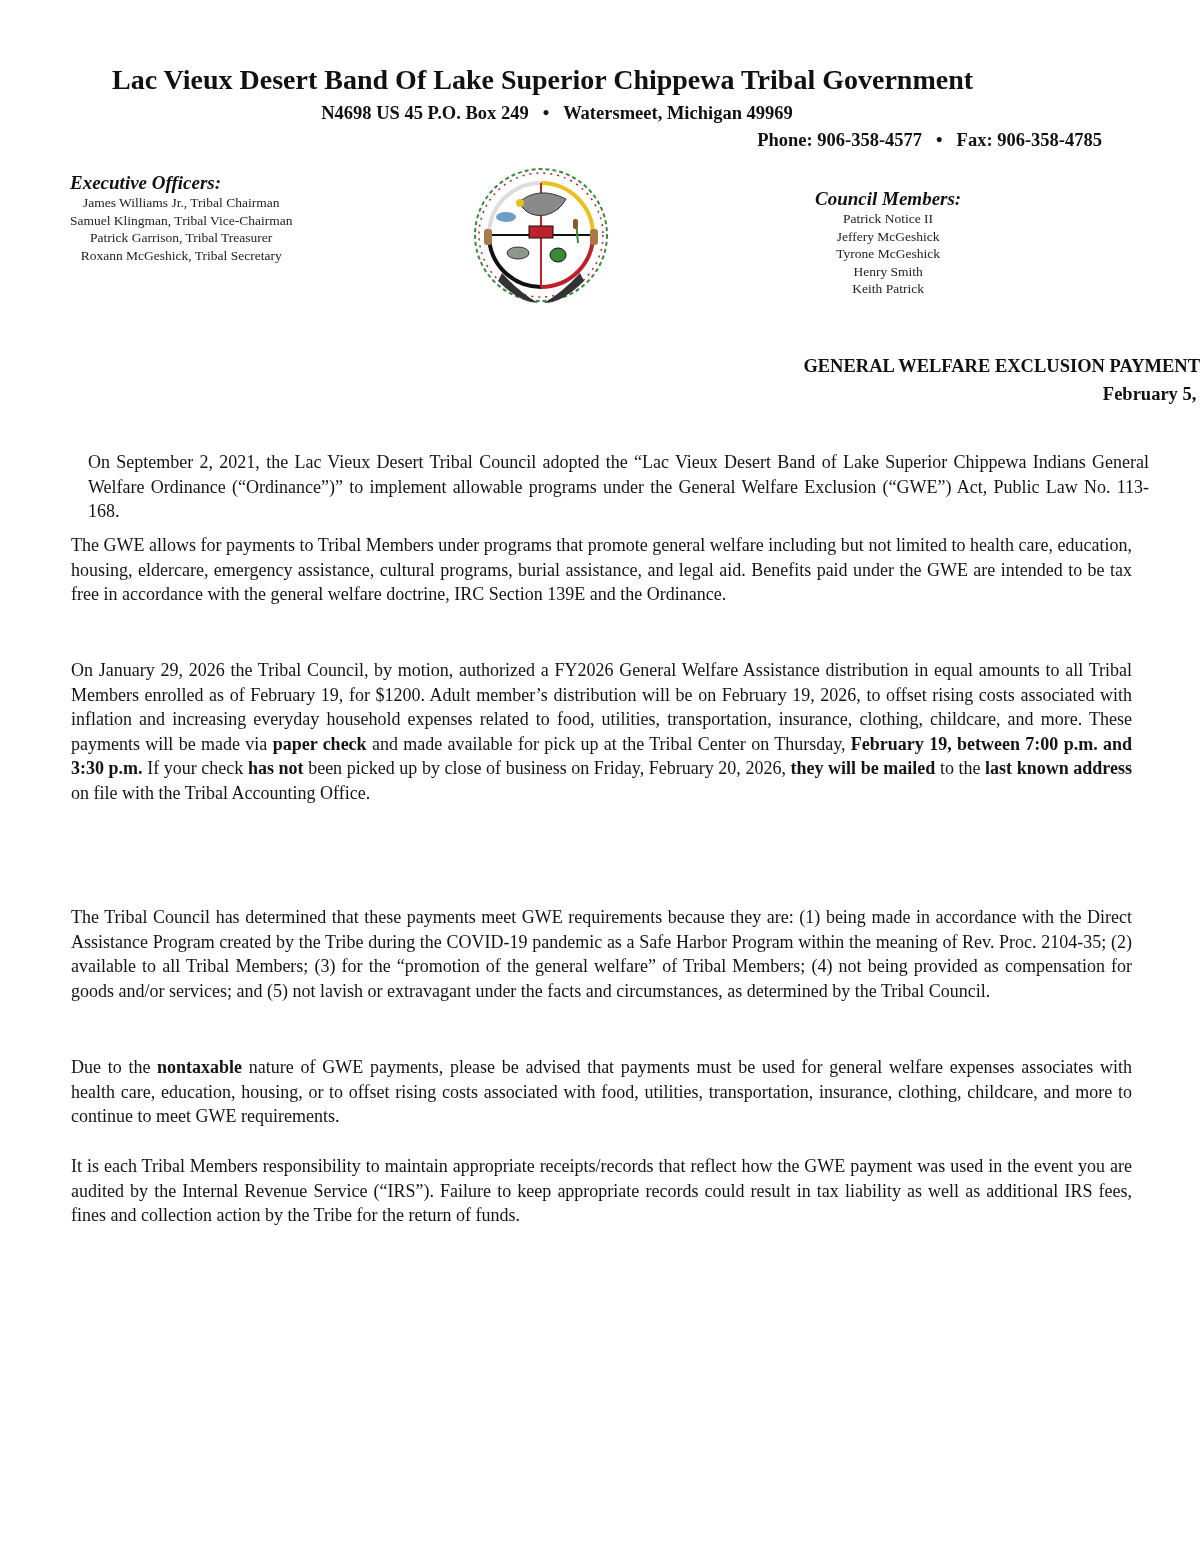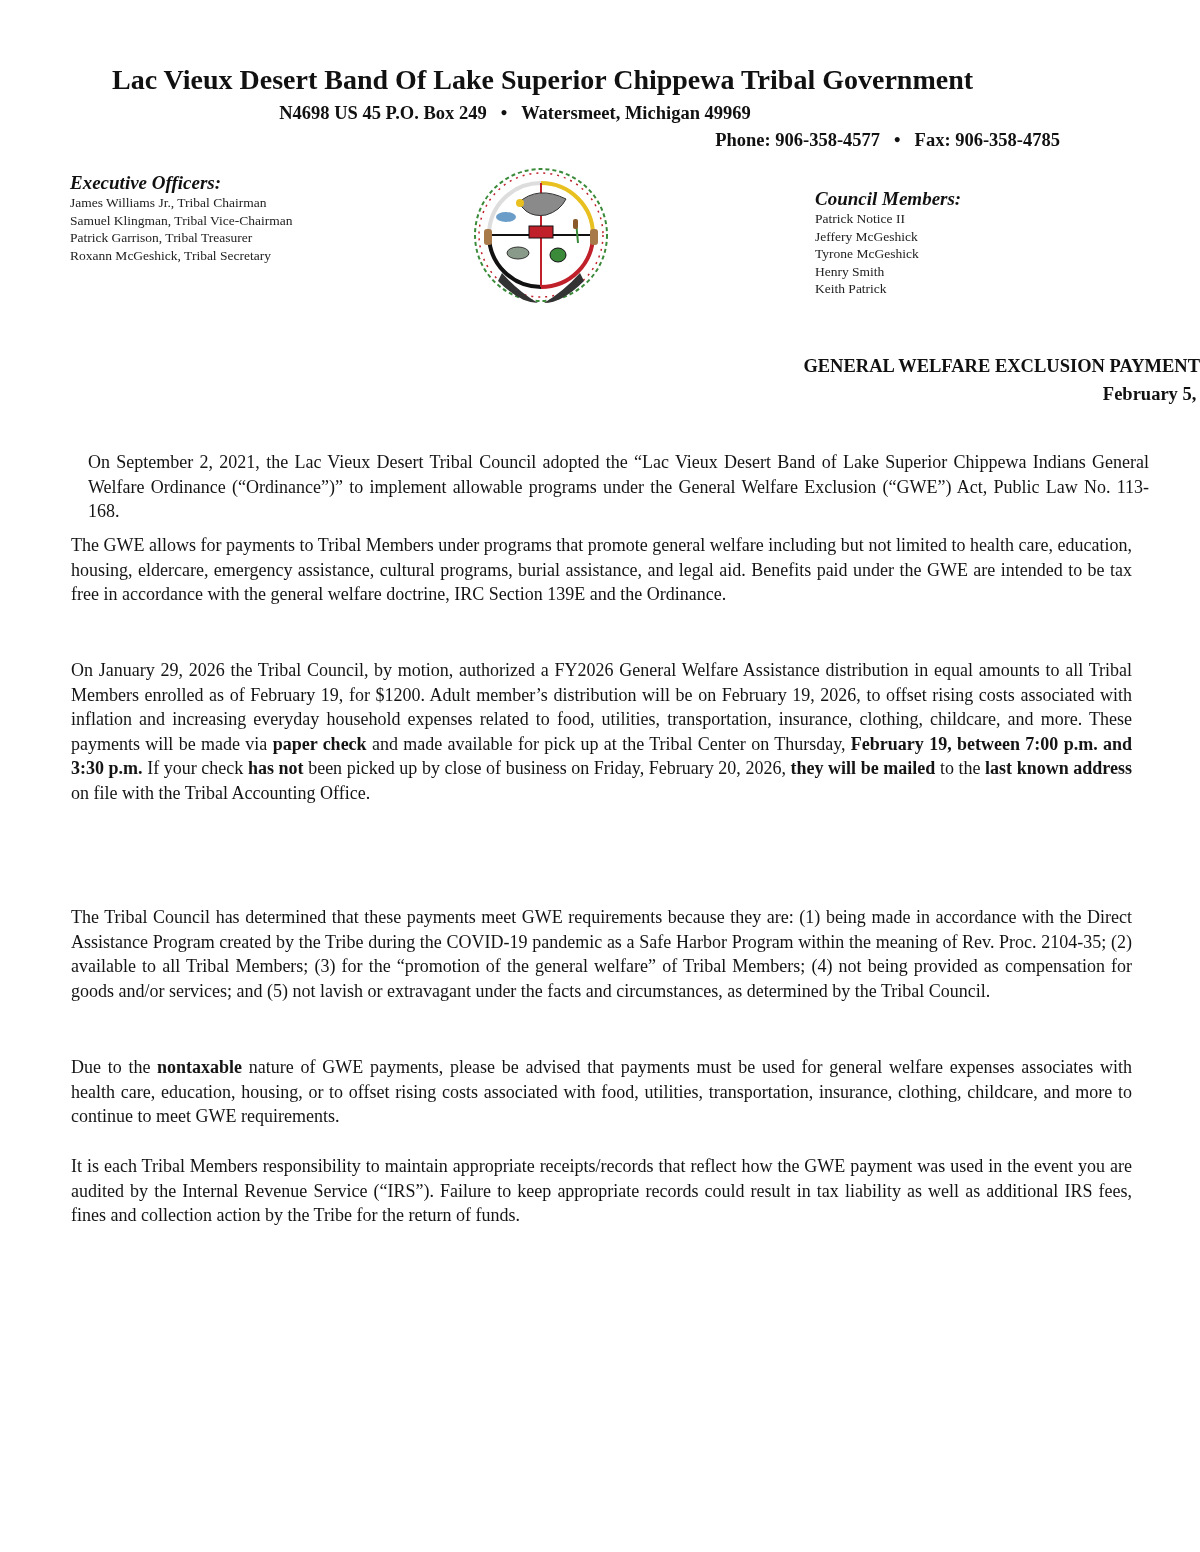--- a/index.html
+++ b/index.html
@@ -6,33 +6,33 @@
   body { width: 1200px; height: 1552px; position: relative; overflow: hidden; color: #111; }
   .page { position: absolute; left: 0; top: 0; width: 1200px; height: 1552px; }
 
   .org-title {
     position: absolute; left: 70px; top: 64px; width: 940px;
     font-family: "Liberation Serif", serif; font-weight: bold; font-size: 28px;
     letter-spacing: 0px; white-space: nowrap; color: #111; margin-left: 42px;
   }
   .org-address, .org-phone {
     position: absolute; left: 70px; width: 1060px; text-align: center;
-    font-family: "Liberation Serif", serif; font-weight: bold; font-size: 18.5px; white-space: nowrap;
+    font-family: "Liberation Serif", serif; font-weight: bold; font-size: 18.5px; white-space: nowrap; padding-left: 42px;
   }
   .org-address { top: 103px; left: 0; width: 1030px; }
   .org-phone { top: 130px; left: 0; width: 1060px; text-align: right; }
   .bullet { display: inline-block; margin: 0 14px; }
 
   .officers, .council {
     position: absolute; font-family: "Liberation Serif", serif; color: #222;
   }
   .officers { left: 70px; top: 172px; }
   .council { left: 815px; top: 188px; }
   .heading-italic { font-style: italic; font-weight: bold; font-size: 19px; line-height: 22px; color: #111; }
-  .roster-line { font-size: 13.5px; line-height: 17.5px; white-space: nowrap; }
+  .roster-line { font-size: 13.5px; line-height: 17.5px; white-space: nowrap; text-align: center; }
 
   .seal { position: absolute; left: 468px; top: 163px; width: 146px; height: 152px; }
 
   .doc-title, .doc-date {
     position: absolute; left: 0; width: 1200px; text-align: right;
     font-family: "Liberation Serif", serif; font-weight: bold; font-size: 18.5px;
   }
   .doc-title { top: 356px; }
   .doc-date { top: 384px; padding-left: 38px; }
 

